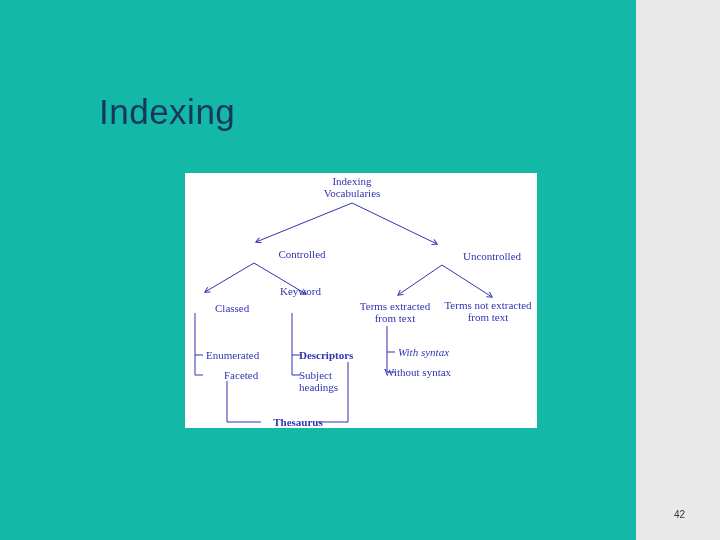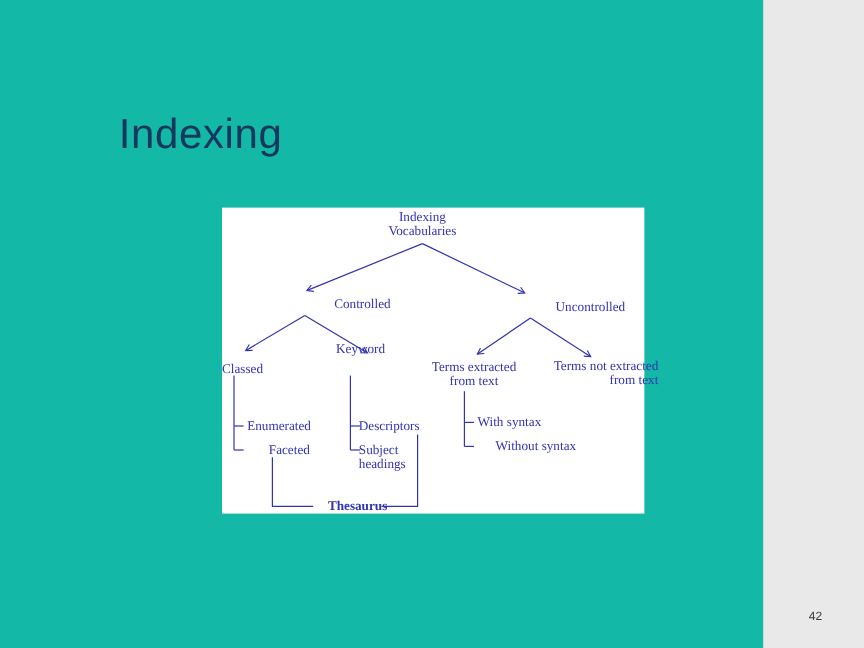--- a/index.html
+++ b/index.html
@@ -104,42 +104,42 @@
       </g>
     </svg>
 
     <div class="node center" style="left:167px; top:2px;">Indexing
 Vocabularies</div>
 
     <div class="node center" style="left:69px; top:75px;margin-left:48px;">Controlled</div>
 
     <div class="node center" style="left:263px; top:77px;margin-left:44px;">Uncontrolled</div>
 
-    <div class="node" style="left:0px; top:129px;">Classed</div>
+    <div class="node" style="left:0px; top:129px;padding-left:30px;">Classed</div>
 
     <div class="node" style="left:95px; top:112px;">Keyword</div>
 
     <div class="node center" style="left:210px; top:127px;">Terms extracted
 from text</div>
 
-    <div class="node center" style="left:320px; top:126px;text-align:right;">Terms not extracted
+    <div class="node center" style="left:303px; top:126px;">Terms not extracted
 from text</div>
 
     <div class="node" style="left:21px; top:176px;">Enumerated</div>
 
     <div class="node" style="left:39px; top:196px;">Faceted</div>
 
-    <div class="node" style="left:114px; top:176px;">Descriptors</div>
+    <div class="node" style="left:114px; top:176px;font-weight:bold;">Descriptors</div>
 
     <div class="node" style="left:114px; top:196px;">Subject
 headings</div>
 
-    <div class="node" style="left:213px; top:173px;">With syntax</div>
+    <div class="node" style="left:213px; top:173px;font-style:italic;">With syntax</div>
 
-    <div class="node" style="left:228px; top:193px;text-align:right;">Without syntax</div>
+    <div class="node" style="left:199px; top:193px;text-align:right;">Without syntax</div>
 
     <div class="node center" style="left:113px; top:243px;font-weight:bold;">Thesaurus</div>
 
   </div>
 
   <div class="page-number">42</div>
 
 </div>
 
 </body></html>

